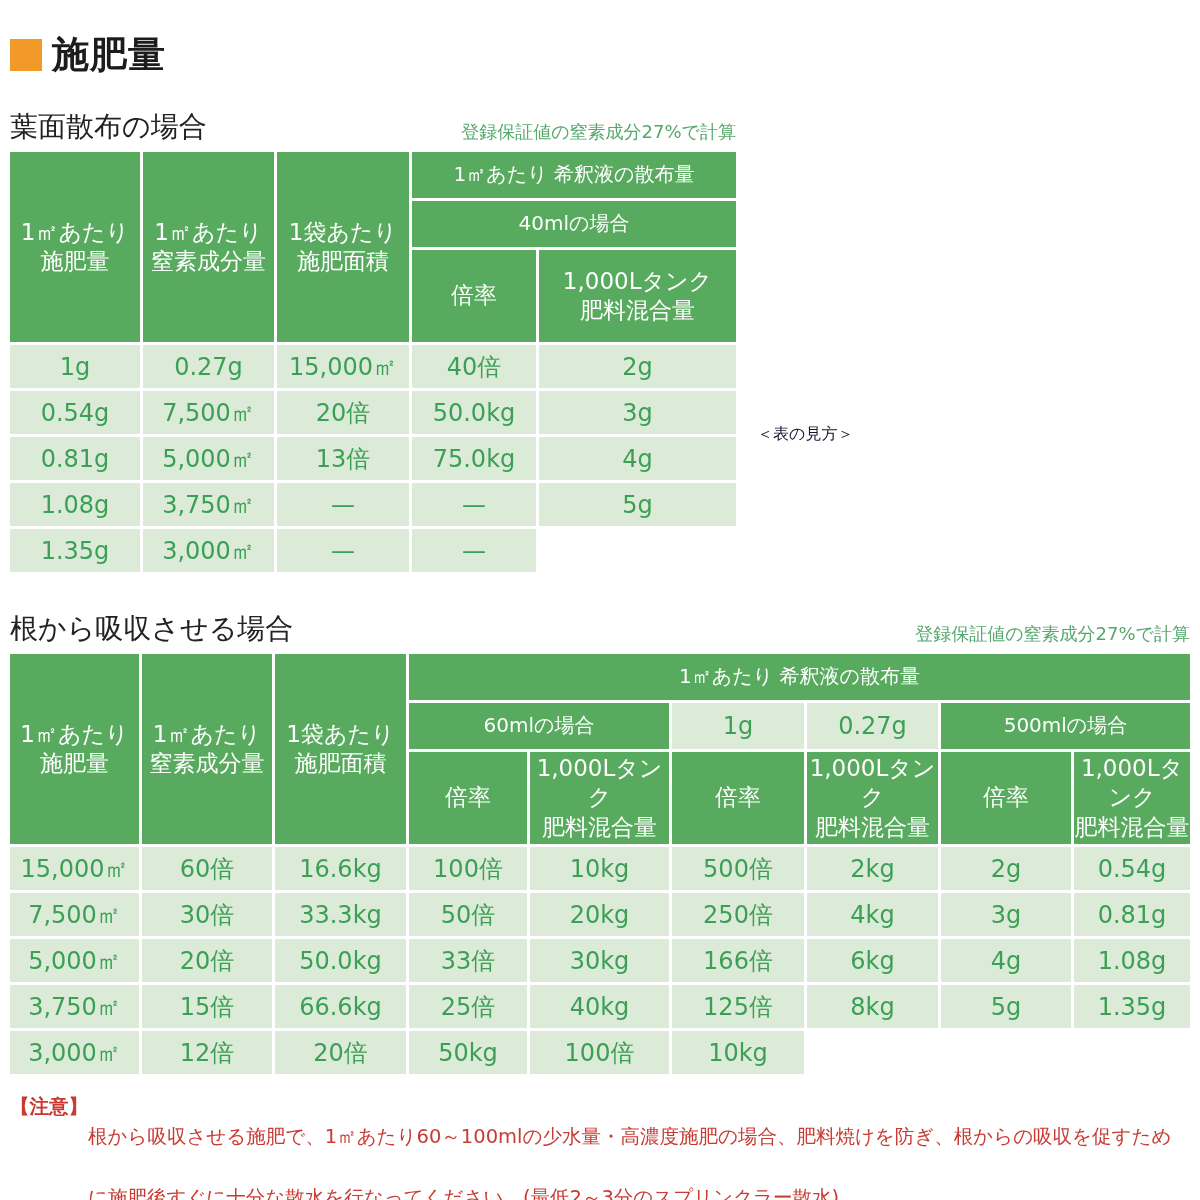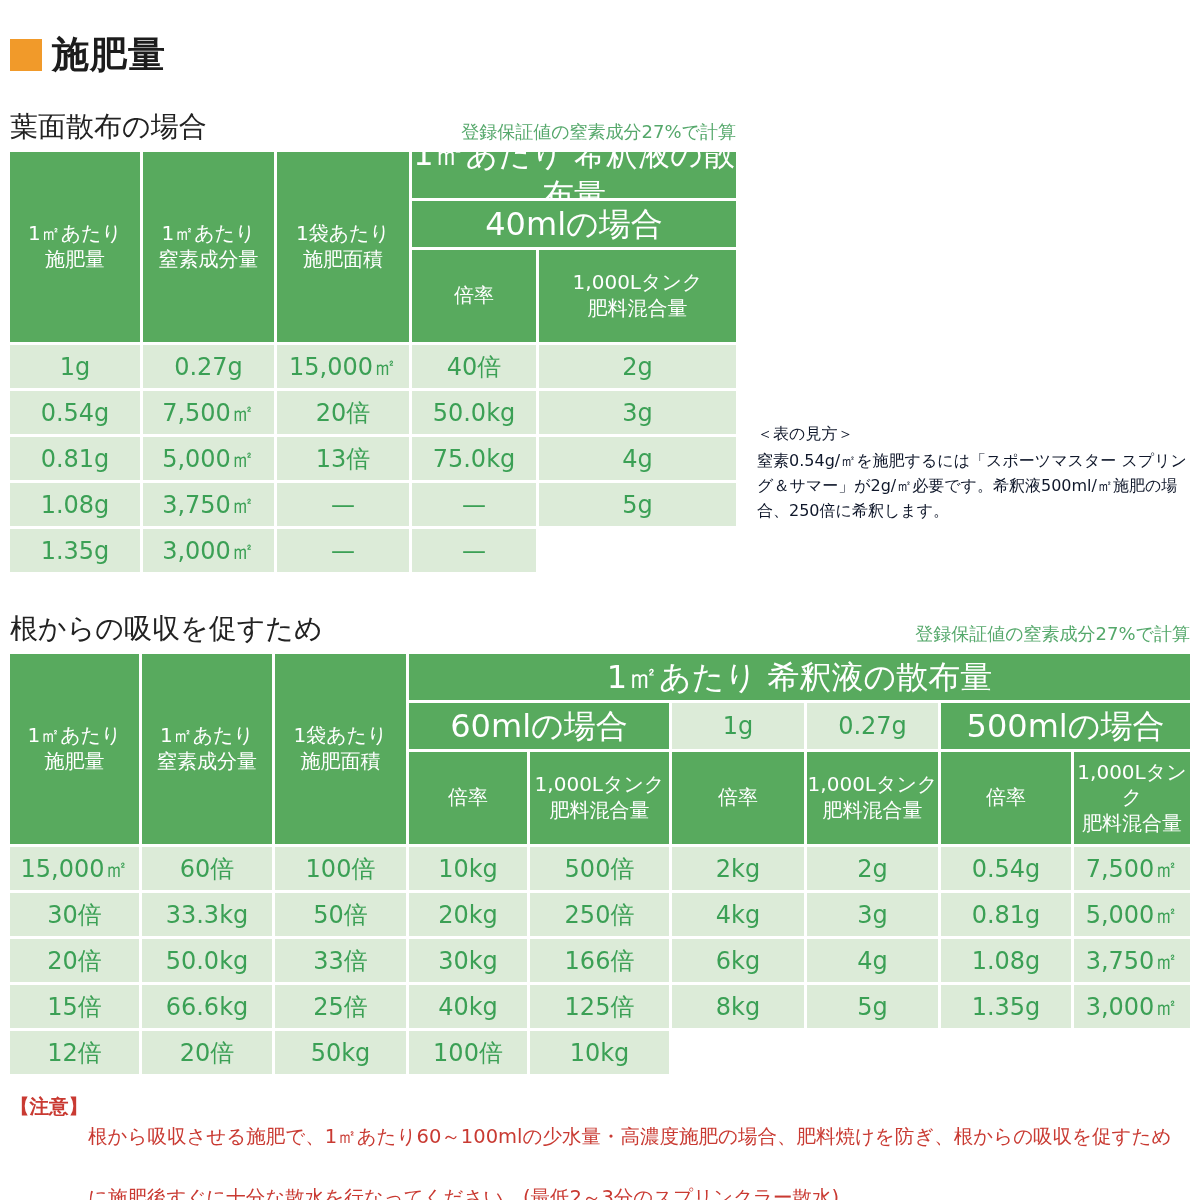--- a/index.html
+++ b/index.html
@@ -24,22 +24,22 @@
   .sec-head.s2{width:1180px;margin-top:26px;}
   .sec-title{font-size:28px;color:#222;}
   .calc-note{font-size:18px;color:var(--ngreen);padding-bottom:2px;margin-top:24px;}
 
   .tbl{display:grid;gap:3px;margin-left:10px;margin-top:6px;}
   .t1{width:726px;grid-template-columns:130px 131px 132px 124px 197px;
       grid-template-rows:46px 46px 92px repeat(5,43px);}
   .t2{width:1180px;grid-template-columns:129px 130px 131px 118px 139px 132px 131px 130px 116px;
       grid-template-rows:46px 46px 92px repeat(5,43px);}
   .hc{background:var(--hgreen);color:#fff;display:flex;align-items:center;justify-content:center;
-      text-align:center;white-space:pre-line;font-size:20px;line-height:1.28;}
-  .hl{font-size:32px;}
+      text-align:center;white-space:pre-line;font-size:23px;line-height:1.28;}
+  .hl{font-size:20px;}
   .dc{background:var(--lgreen);color:var(--tgreen);display:flex;align-items:center;justify-content:center;
       font-size:24px;}
 
   .legend{position:absolute;left:757px;top:392px;width:442px;font-size:16px;color:#0f172a;line-height:1.56;}
   .legend-title{margin-bottom:2px;}
 
   .caution{display:flex;margin:18px 0 0 10px;color:var(--red);font-size:19.5px;line-height:1.55;}
   .caution-label{flex-shrink:0;font-weight:bold;}
   .caution-body{white-space:pre-line;}
 </style>
@@ -92,25 +92,24 @@
     <div class="dc">—</div>
     <div class="dc">5g</div>
     <div class="dc">1.35g</div>
     <div class="dc">3,000㎡</div>
     <div class="dc">—</div>
     <div class="dc">—</div>
   </div>
 
   <div class="legend">
     <div class="legend-title">＜表の見方＞</div>
-    <div class="legend-body">窒素0.54g/㎡を施肥するには「スポーツマスター スプリング＆サマー」が2g/㎡必要です。希釈液500ml/㎡施肥の場合、250倍に希釈します。</div>
   </div>
 
   <div class="sec-head s2">
-    <div class="sec-title">根からの吸収を促すため</div>
+    <div class="sec-title">根から吸収させる場合</div>
     <div class="calc-note">登録保証値の窒素成分27%で計算</div>
   </div>
 
   <div class="tbl t2">
     <div class="hc" style="grid-column:1;grid-row:1/4">1㎡あたり
 施肥量</div>
     <div class="hc" style="grid-column:2;grid-row:1/4">1㎡あたり
 窒素成分量</div>
     <div class="hc" style="grid-column:3;grid-row:1/4">1袋あたり
 施肥面積</div>
@@ -124,20 +123,21 @@
     <div class="hc" style="grid-column:7;grid-row:3">1,000Lタンク
 肥料混合量</div>
     <div class="hc" style="grid-column:8;grid-row:3">倍率</div>
     <div class="hc" style="grid-column:9;grid-row:3">1,000Lタンク
 肥料混合量</div>
 
     <div class="dc">1g</div>
     <div class="dc">0.27g</div>
     <div class="dc">15,000㎡</div>
     <div class="dc">60倍</div>
+    <div class="dc">16.6kg</div>
     <div class="dc">100倍</div>
     <div class="dc">10kg</div>
     <div class="dc">500倍</div>
     <div class="dc">2kg</div>
     <div class="dc">2g</div>
     <div class="dc">0.54g</div>
     <div class="dc">7,500㎡</div>
     <div class="dc">30倍</div>
     <div class="dc">33.3kg</div>
     <div class="dc">50倍</div>

